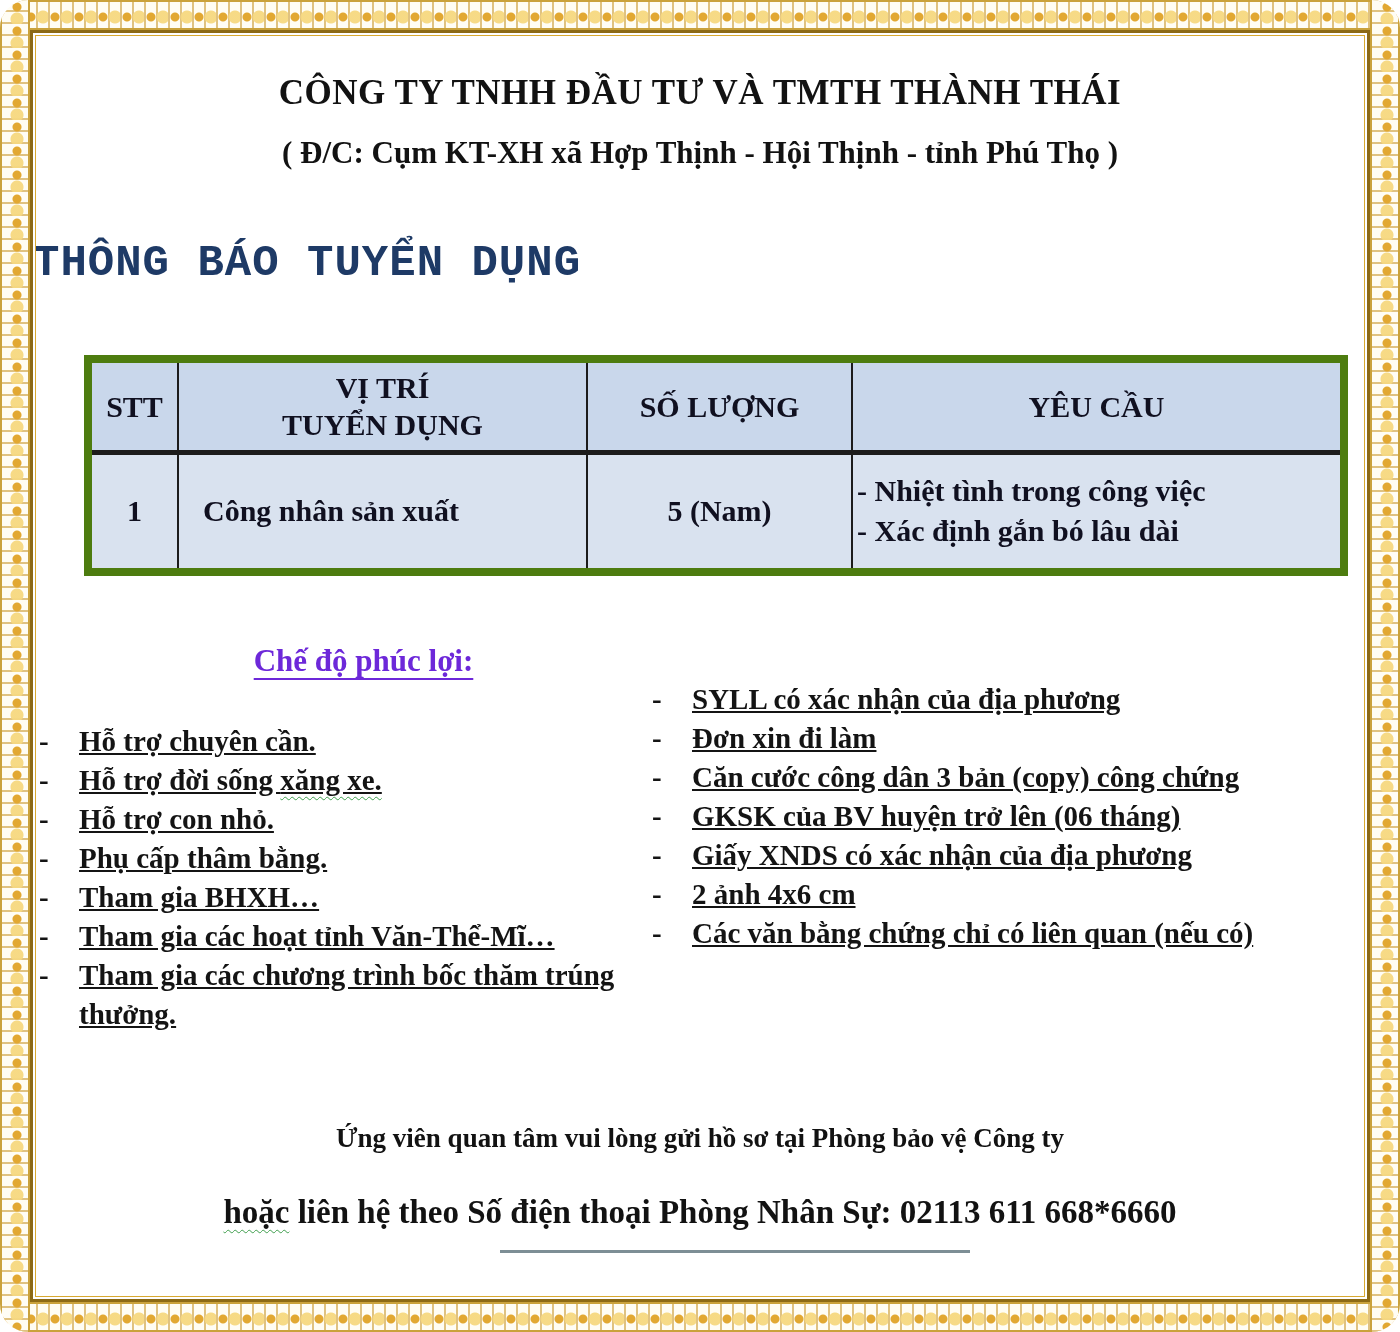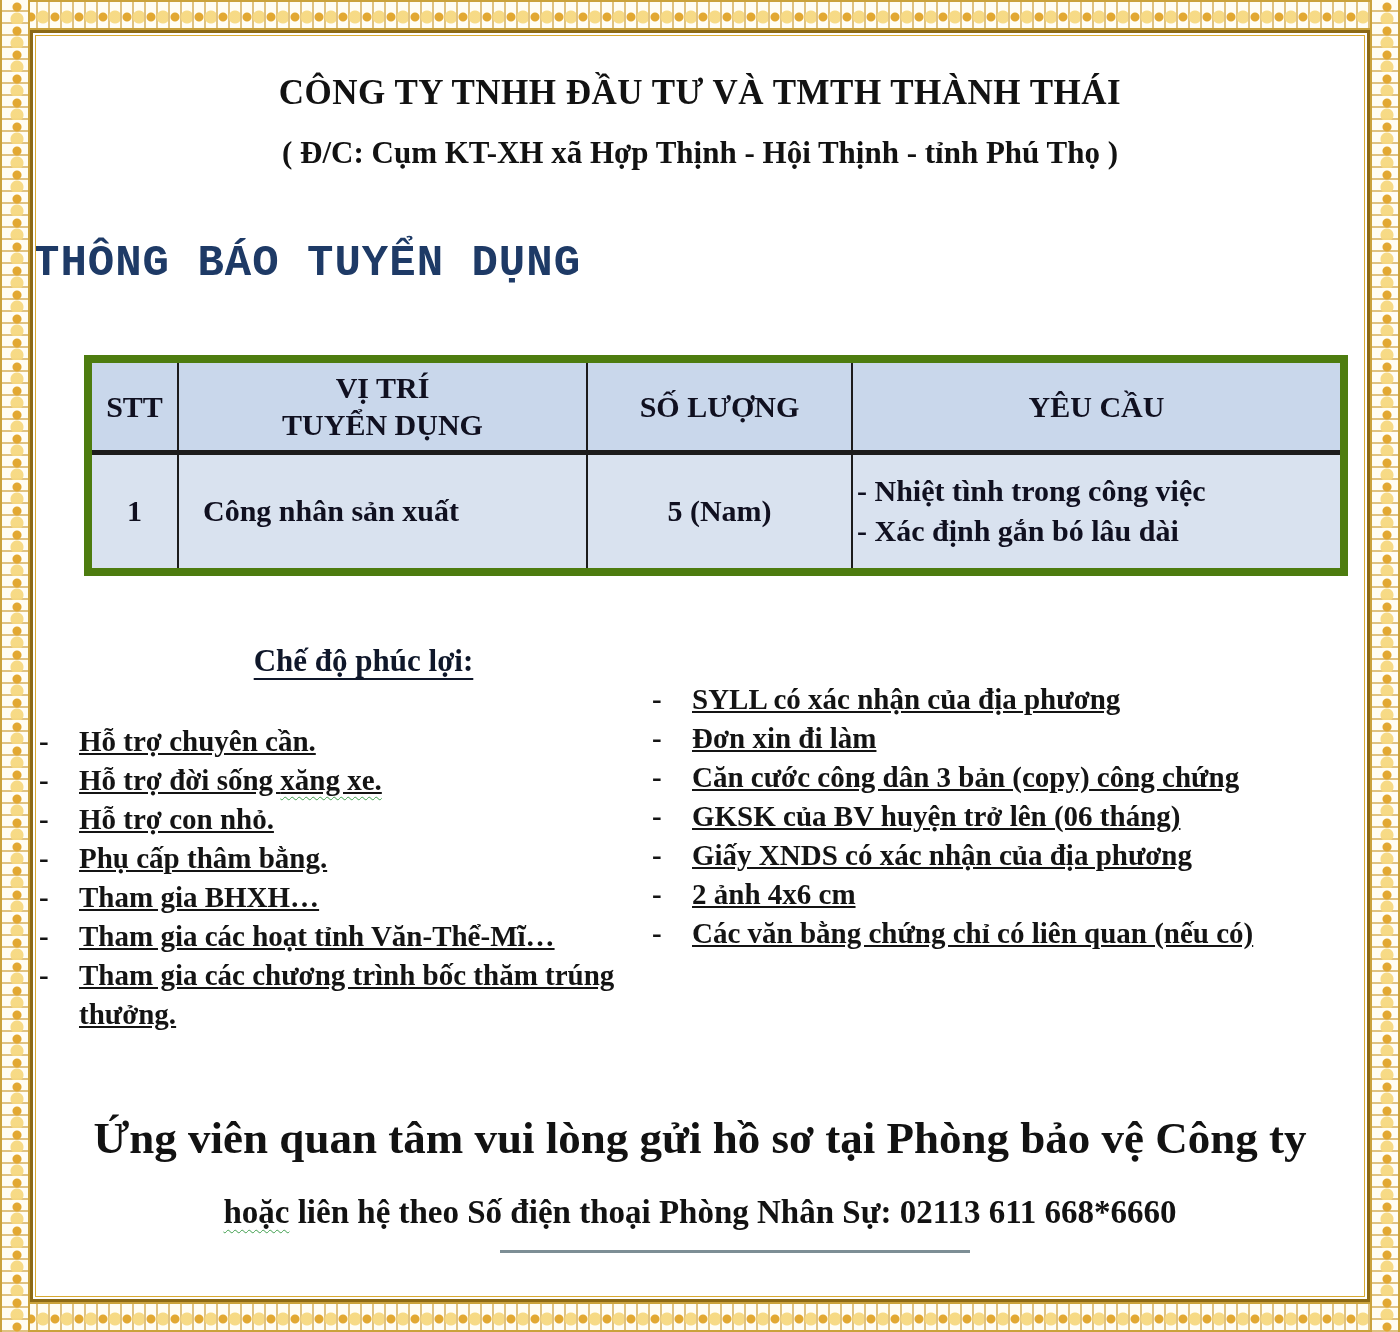--- a/index.html
+++ b/index.html
@@ -8,20 +8,21 @@
     font-weight: 700;
     color:#161616;
   }
   .page {
     position: relative;
     width: 1400px;
     height: 1332px;
     background:#ffffff;
     overflow: hidden;
     box-sizing: border-box;
+    border-radius: 28px;
   }
   
   .band { position:absolute; background-color:#fffdf4; z-index:2; }
   .band.h {
     left:0; right:0; height:30px;
     background-image:
       radial-gradient(circle at 7px 15px, #e2a832 4px, rgba(226,168,50,0) 5px),
       radial-gradient(circle at 19px 15px, rgba(246,216,128,.95) 6px, rgba(246,216,128,0) 7px),
       repeating-linear-gradient(90deg, rgba(198,146,34,.55) 0 2px, rgba(255,255,255,0) 2px 12px);
     background-size: 24px 30px, 24px 30px, auto;
@@ -116,41 +117,41 @@
   .cols { display:flex; margin-top:64px; }
   .col-left { width:617px; }
   .col-right { flex:1; }
   .col-heading {
     text-align:center;
     font-size:31px;
     line-height:42px;
     text-decoration:underline;
     text-decoration-thickness:2px;
     text-underline-offset:7px;
-    color:#0f172a;
+    color:#6d28d9;
   }
   .col-left .col-heading { transform:translateX(22px); }
   .list { margin-top:40px; }
   .li { display:flex; font-size:29px; line-height:39px; color:#141414; }
   .dash { flex:0 0 auto; }
   .col-left .dash { width:46px; padding-left:6px; box-sizing:border-box; }
   .col-right .dash { width:42px; padding-left:2px; box-sizing:border-box; }
   .txt { flex:1 1 auto;text-decoration:underline; }
   .wavy {
     text-decoration-line:underline;
     text-decoration-style:wavy;
     text-decoration-color:#3f9e4d;
     text-decoration-thickness:1px;
     text-underline-offset:6px;
   }
   
   .footer-line1 {
     margin-top:82px;
     text-align:center;
-    font-size:45px;
+    font-size:27px;
     line-height:44px;
     color:#121212;
   }
   .footer-line2 {
     margin-top:30px;
     text-align:center;
     font-size:33px;
     line-height:44px;
     color:#121212;
   }

